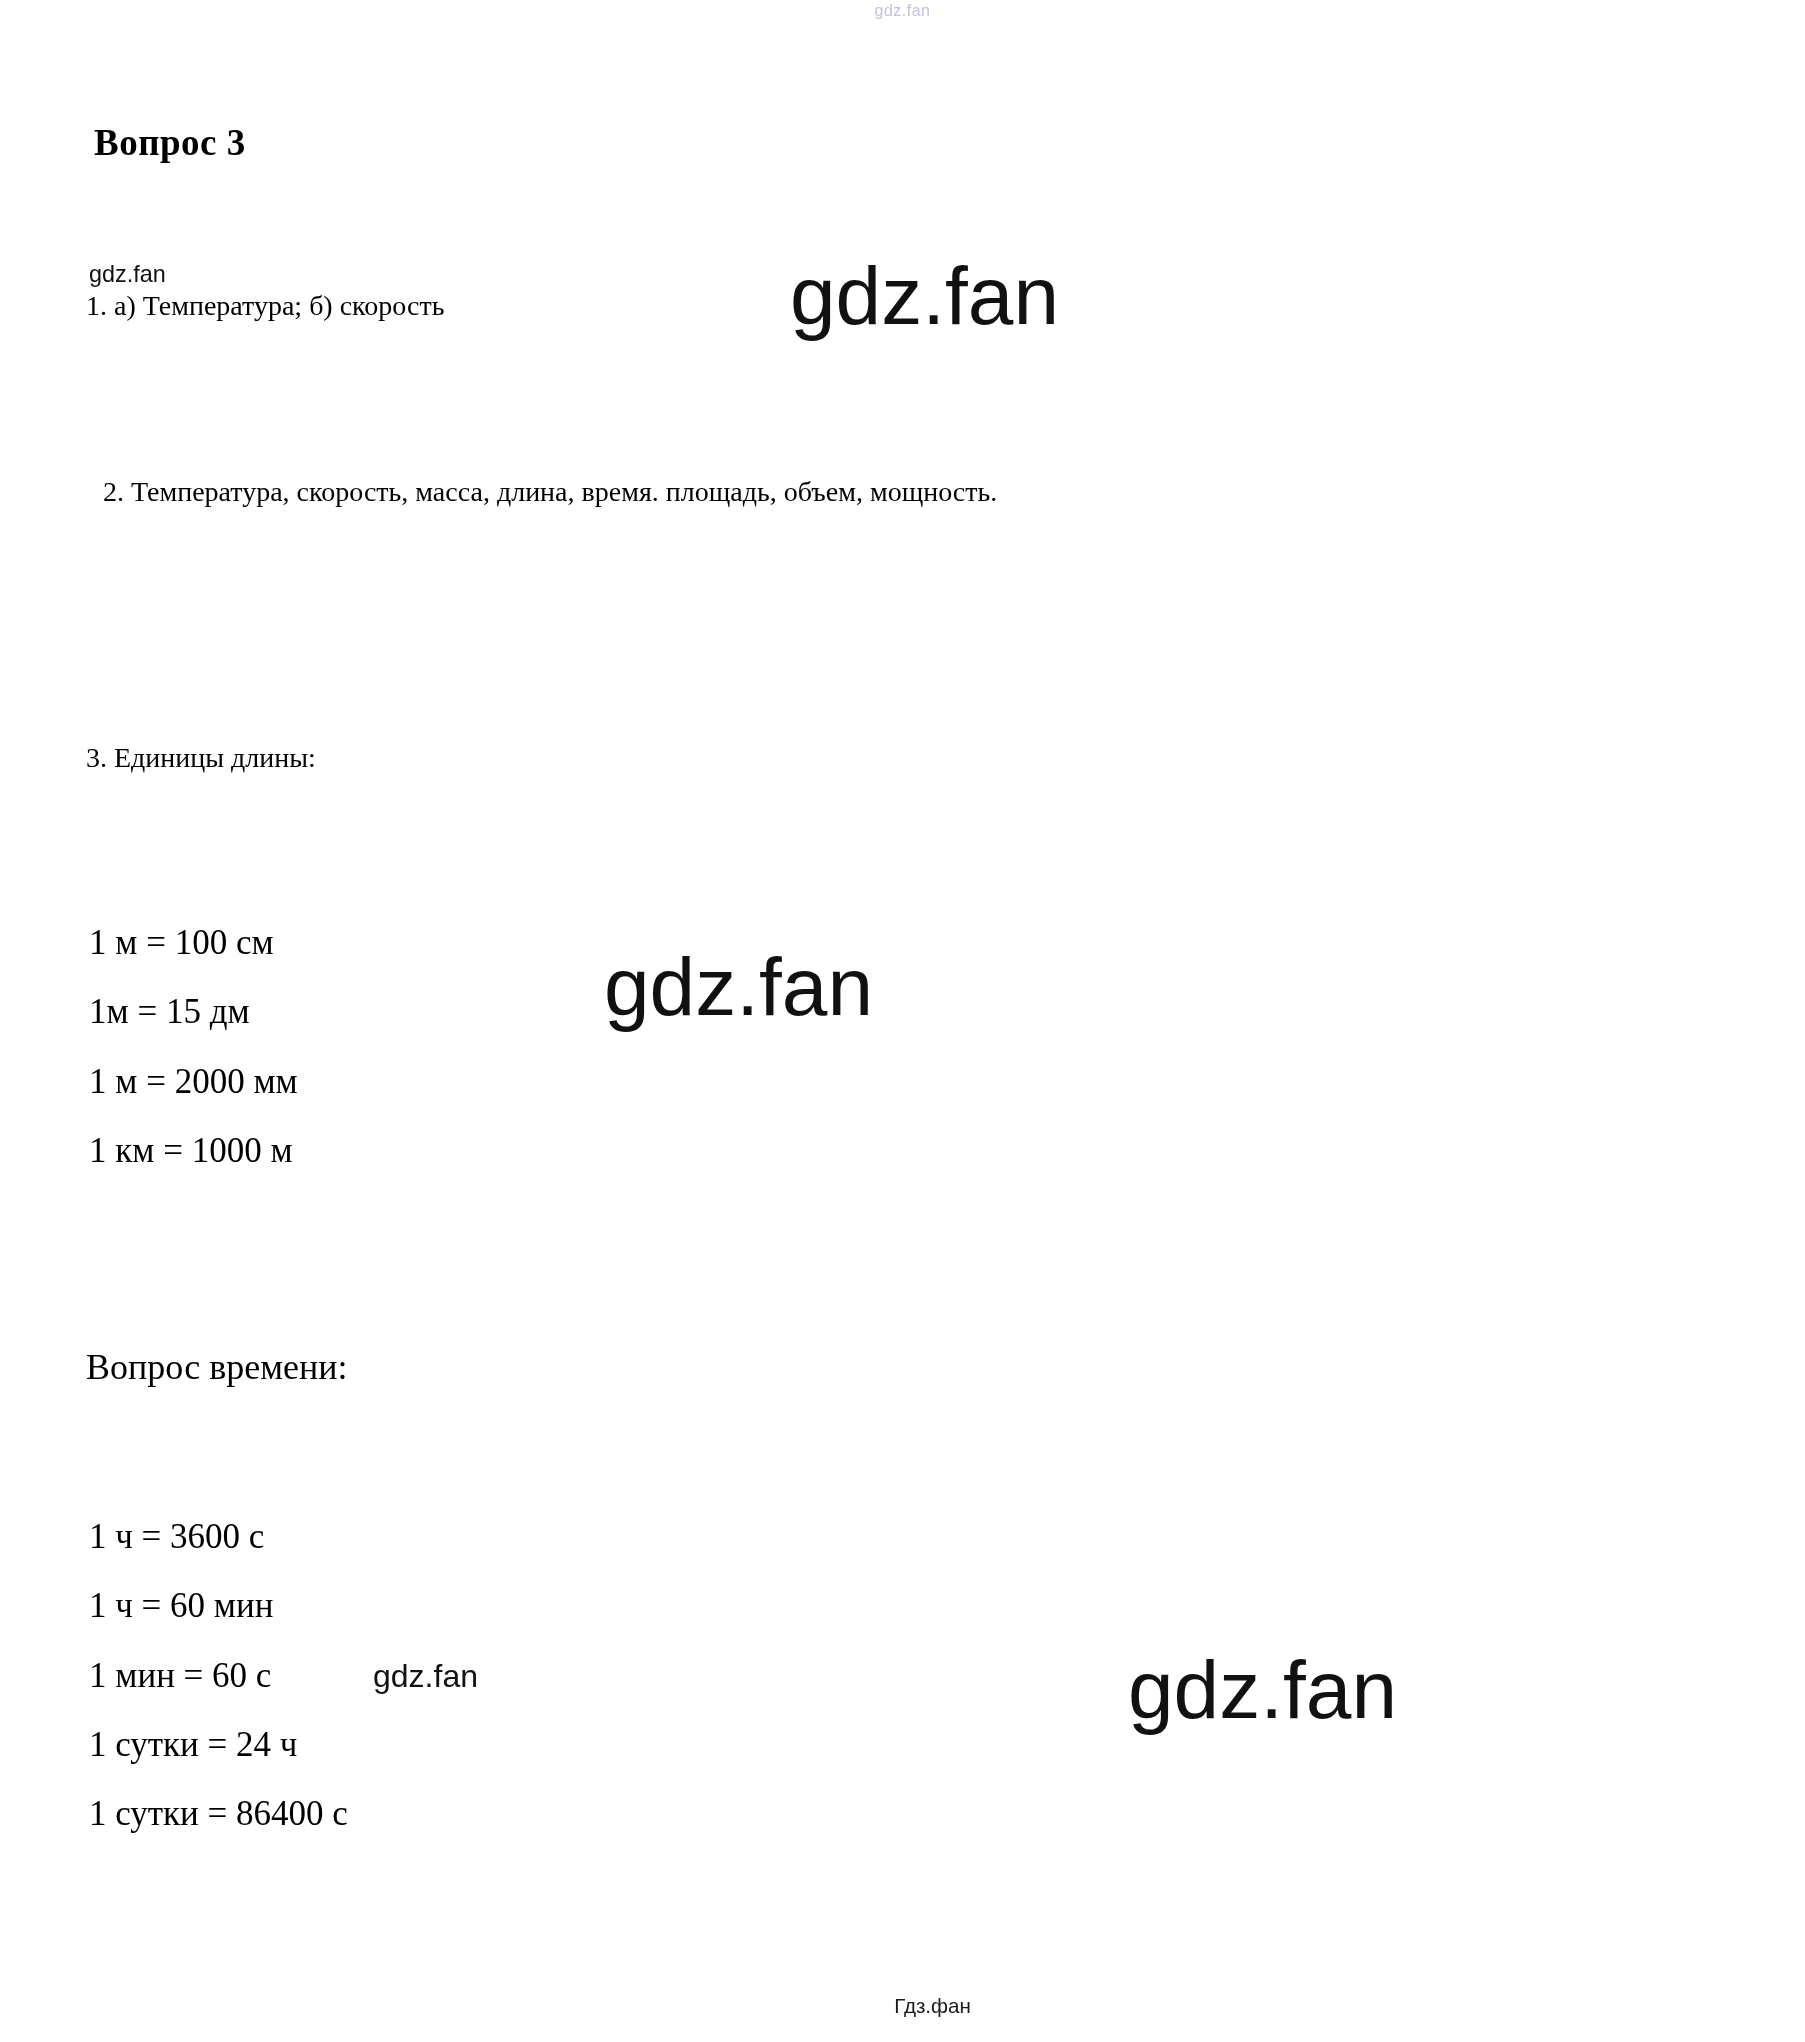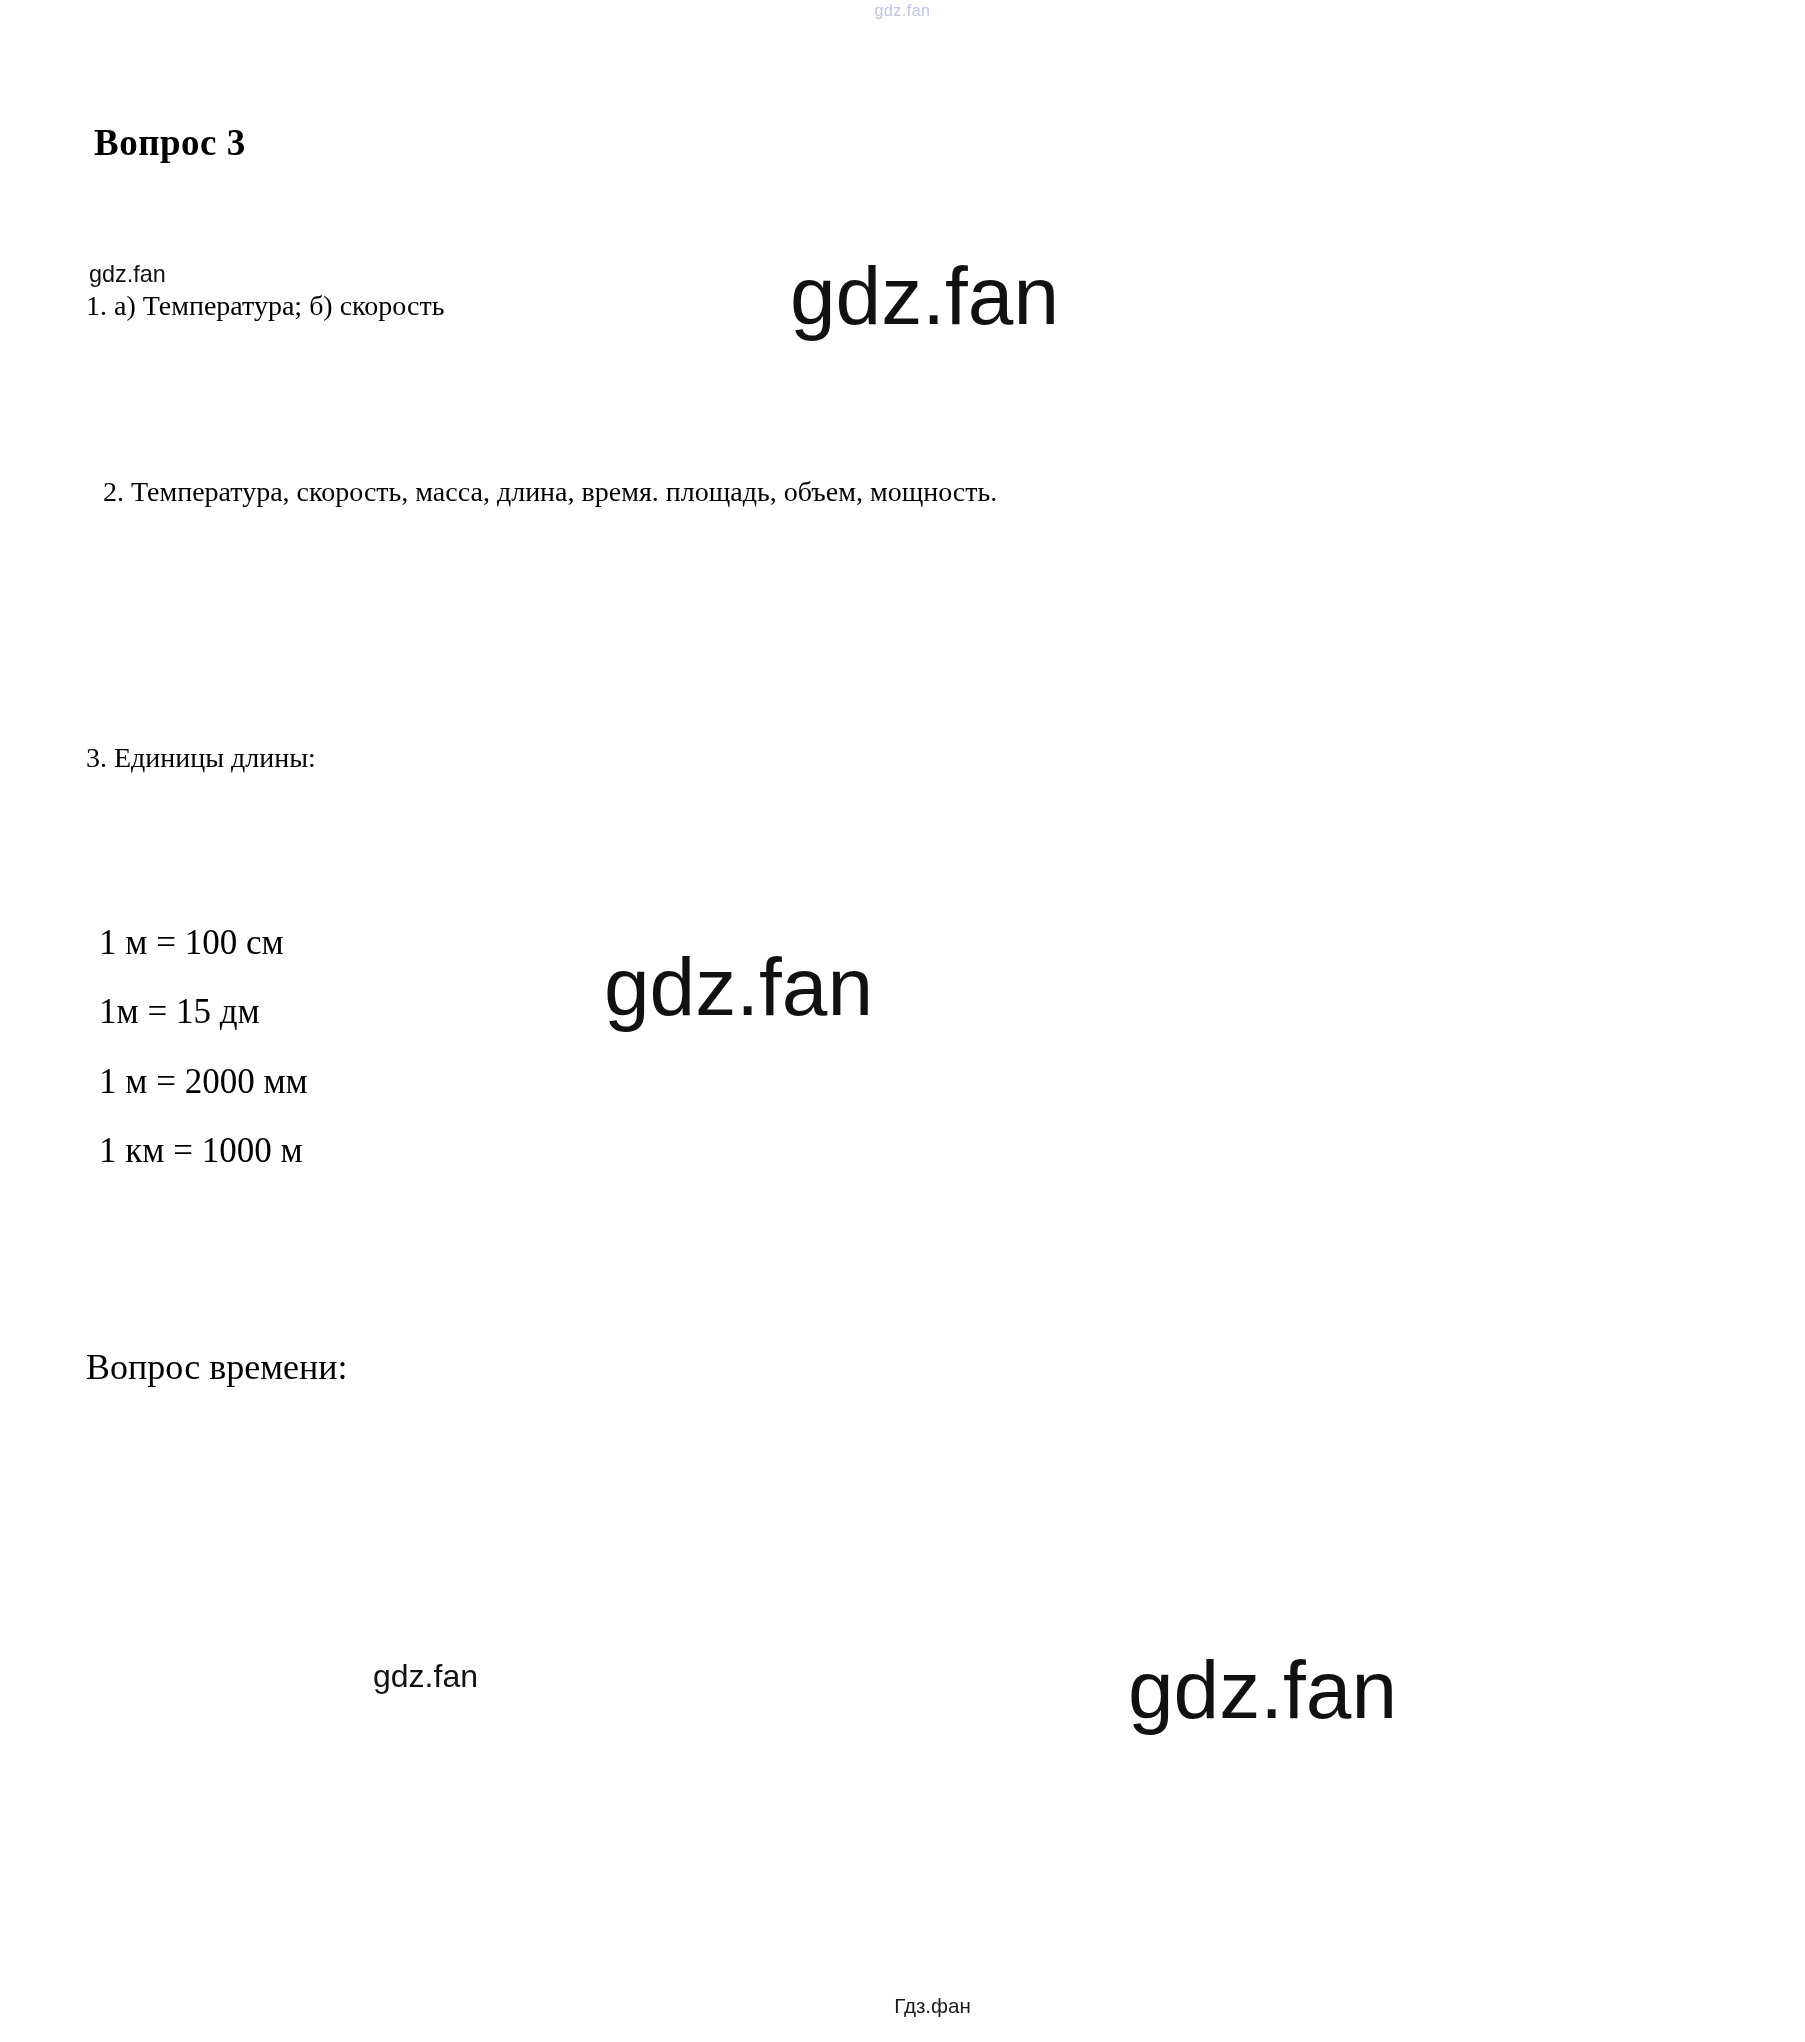--- a/index.html
+++ b/index.html
@@ -96,21 +96,20 @@
     font-size: 35px;
     line-height: 1.55;
   }
   .list-len { left: 89px; top: 916px; }
   .p4 { left: 86px; top: 1340px; font-size: 36px; }
   .list-time { left: 89px; top: 1510px; }
 
   .listblock div {
     white-space: nowrap;
     margin-bottom: 15px;
-    margin-left: 10px;
   }
 </style>
 </head>
 <body>
 
 <div class="page">
 
   <div class="wm-top">gdz.fan</div>
 
   <div class="title">Вопрос 3</div>
@@ -129,20 +128,27 @@
     <div>1 м = 100 см</div>
     <div>1м = 15 дм</div>
     <div>1 м = 2000 мм</div>
     <div>1 км = 1000 м</div>
   </div>
 
   <div class="wm-big wm-2">gdz.fan</div>
 
   <div class="para p4">Вопрос времени:</div>
 
+  <div class="listblock list-time">
+    <div>1 ч = 3600 с</div>
+    <div>1 ч = 60 мин</div>
+    <div>1 мин = 60 с</div>
+    <div>1 сутки = 24 ч</div>
+    <div>1 сутки = 86400 с</div>
+  </div>
 
   <div class="wm-small wm-s2">gdz.fan</div>
 
   <div class="wm-big wm-3">gdz.fan</div>
 
   <div class="wm-bottom">Гдз.фан</div>
 
 </div>
 
 

